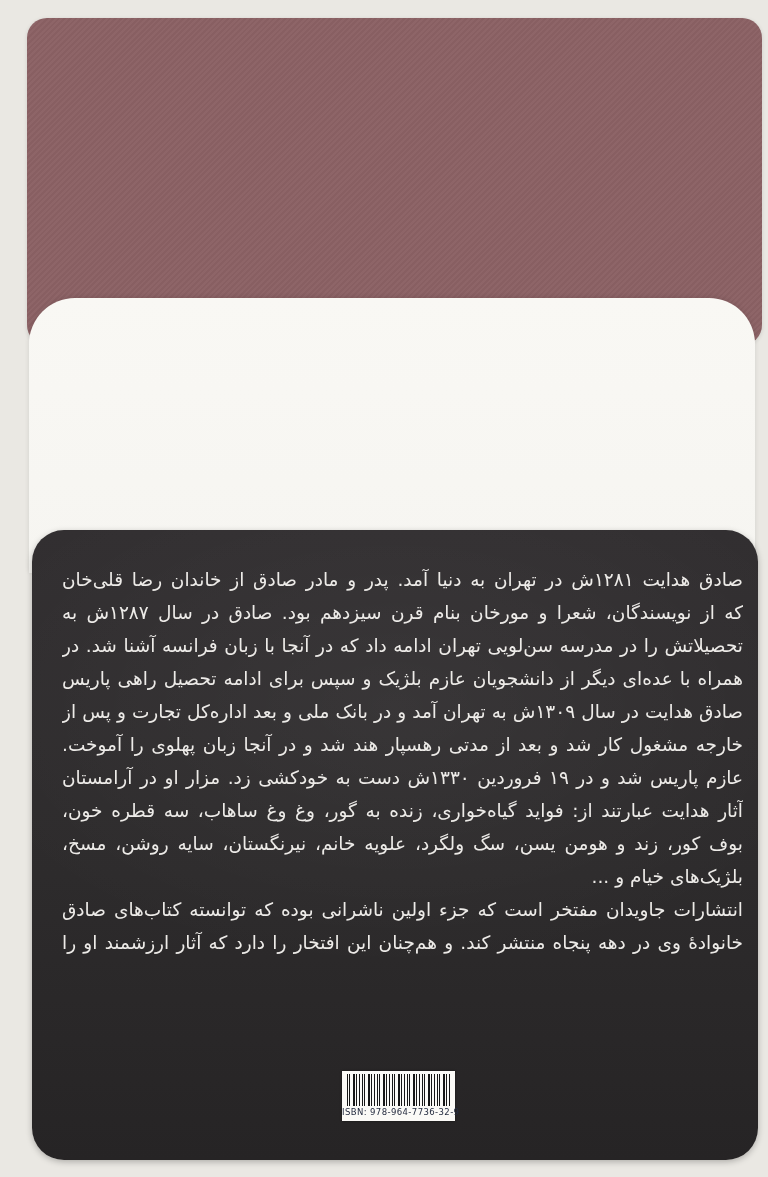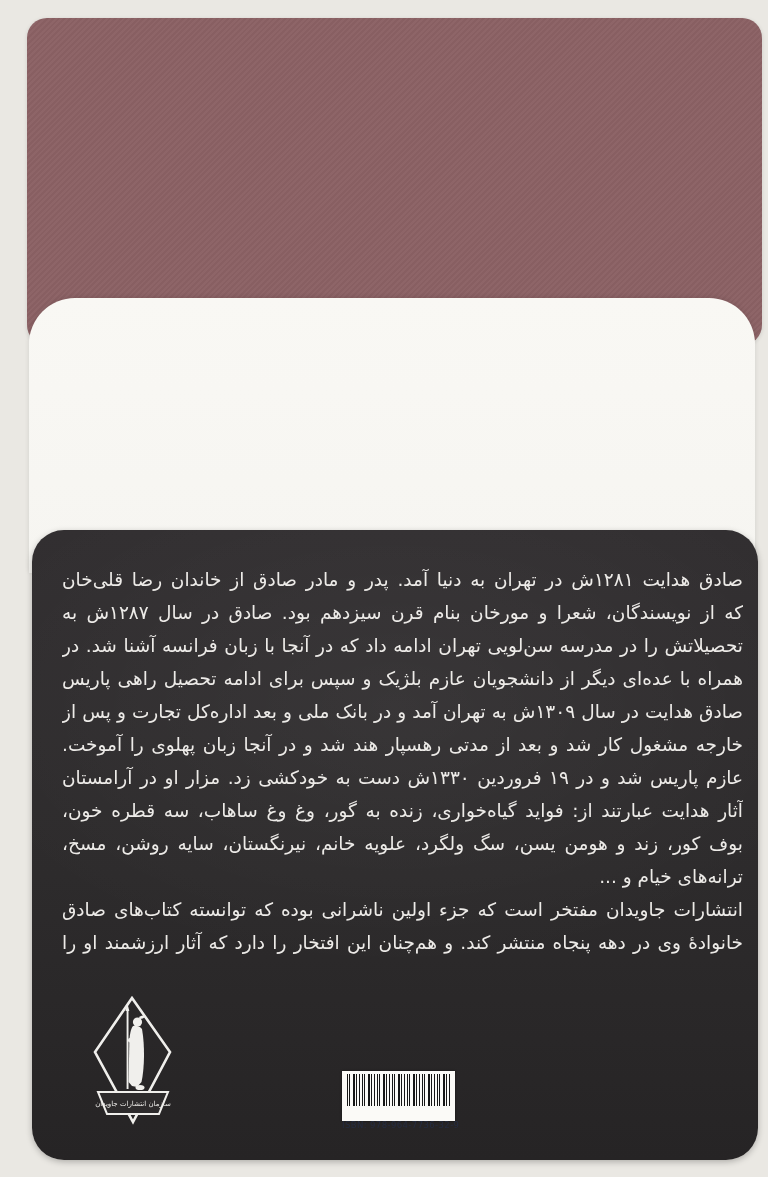--- a/index.html
+++ b/index.html
@@ -83,21 +83,21 @@
     height: 32px;
     margin: 3px 5px 0 5px;
     background: repeating-linear-gradient(90deg,
       #161616 0 1px, #fbfaf7 1px 2px,
       #161616 2px 3px, #fbfaf7 3px 6px,
       #161616 6px 8px, #fbfaf7 8px 9px,
       #161616 9px 10px, #fbfaf7 10px 12px,
       #161616 12px 13px, #fbfaf7 13px 15px);
   }
   .barcode .isbn {
-    margin-top: 14px;
+    margin-top: 1px;
     text-align: left;
     font-size: 8.5px;
     letter-spacing: 0.4px;
     line-height: 11px;
     color: #252c40;
     white-space: nowrap;
     font-family: "DejaVu Sans", sans-serif;
   }
 </style>
 </head>
@@ -119,52 +119,28 @@
           <div class="line last">همراه با عده‌ای دیگر از دانشجویان عازم بلژیک و سپس برای ادامه تحصیل راهی پاریس شد.</div>
         </div>
         <div class="para">
           <div class="line">صادق هدایت در سال ۱۳۰۹ش به تهران آمد و در بانک ملی و بعد اداره‌کل تجارت و پس از آن در وزارت</div>
           <div class="line">خارجه مشغول کار شد و بعد از مدتی رهسپار هند شد و در آنجا زبان پهلوی را آموخت. سرانجام درسال ۱۳۲۹ش</div>
           <div class="line">عازم پاریس شد و در ۱۹ فروردین ۱۳۳۰ش دست به خودکشی زد. مزار او در آرامستان پرلاشز در پاریس</div>
         </div>
         <div class="para">
           <div class="line">آثار هدایت عبارتند از: فواید گیاه‌خواری، زنده به گور، وغ وغ ساهاب، سه قطره خون، داش آکل،</div>
           <div class="line">بوف کور، زند و هومن یسن، سگ ولگرد، علویه خانم، نیرنگستان، سایه روشن، مسخ، حاجی آقا، مازیار،</div>
-          <div class="line last">ترانه‌های خیام و ...</div>
+          <div class="line last">بلژیک‌های خیام و ...</div>
         </div>
         <div class="para">
           <div class="line">انتشارات جاویدان مفتخر است که جزء اولین ناشرانی بوده که توانسته کتاب‌های صادق هدایت را با اجازهٔ</div>
           <div class="line last">خانوادهٔ وی در دهه پنجاه منتشر کند. و هم‌چنان این افتخار را دارد که آثار ارزشمند او را مجدداً چاپ نماید.</div>
         </div>
       </div>
 
-    <div class="logo">
-      <svg viewBox="0 0 84 130" width="84" height="130">
-
-        <polygon points="40,2 78,56 41,126 3,56" fill="none" stroke="#f0efec" stroke-width="2.6"></polygon>
-
-        <g fill="#f0efec">
-          <polygon points="35.3,7 37.3,15 33.5,15"></polygon>
-          <rect x="34.6" y="13" width="1.9" height="80"></rect>
-          <circle cx="45.5" cy="26" r="4.6"></circle>
-          <path d="M47,21 q4,-3 6,0 q-2,2 -5,2 Z"></path>
-          <path d="M41,30
-                   C 38.5,33 37.5,40 37.3,47
-                   L 36.6,86 L 40,90 L 45,91
-                   L 49.5,86
-                   C 52.5,72 53,50 50,33
-                   C 47.5,29.5 43.5,29.5 41,30 Z"></path>
-          <rect x="36" y="42" width="9" height="4.5" rx="2"></rect>
-          <ellipse cx="48" cy="91.5" rx="4.5" ry="2.6"></ellipse>
-        </g>
-
-        <polygon points="6,96 76,96 67,118 15,118" fill="#2d2b2c" stroke="#f0efec" stroke-width="2"></polygon>
-        <text x="41" y="110" text-anchor="middle" font-size="7" fill="#f0efec" direction="rtl">سازمان انتشارات جاویدان</text>
-      </svg>
-    </div>
 
     <div class="barcode">
       <div class="bars"></div>
       <div class="isbn">ISBN: 978-964-7736-32-9</div>
     </div>
 
   </div>
 </div>
 
 </body></html>

